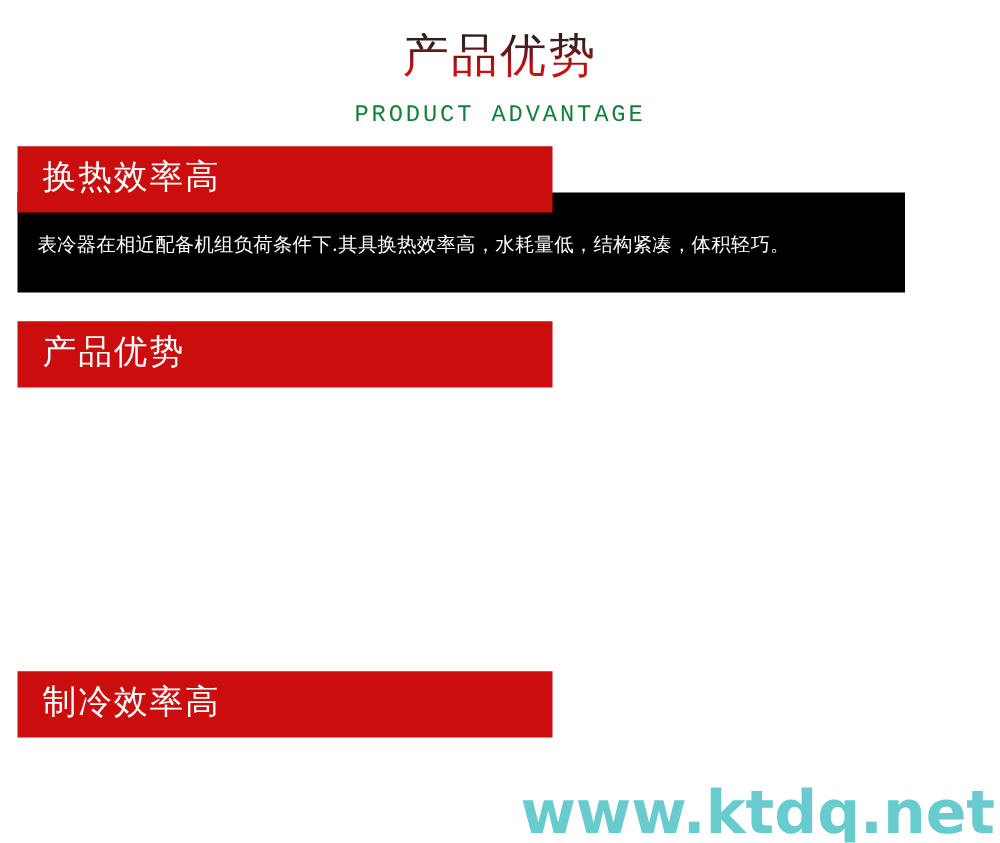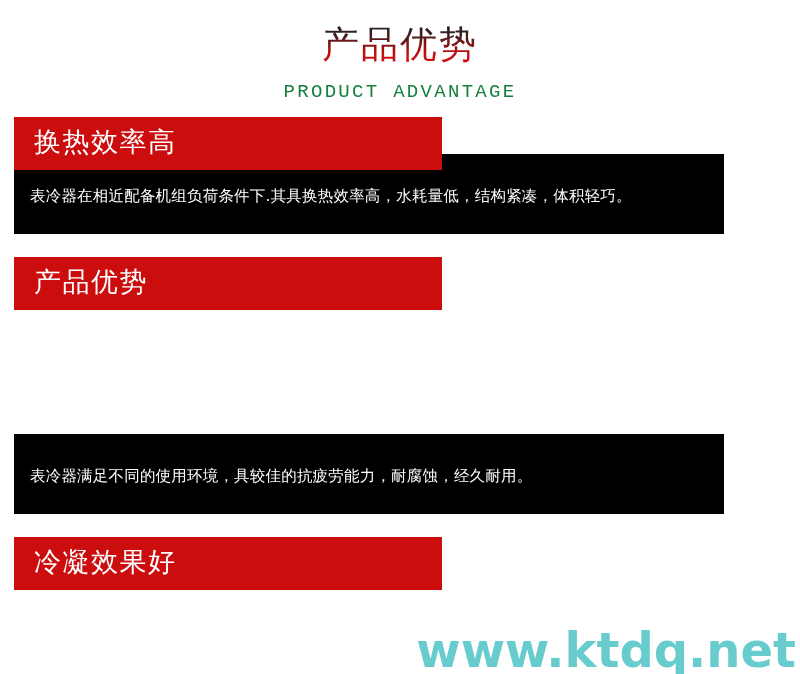--- a/index.html
+++ b/index.html
@@ -129,26 +129,23 @@
     </div>
   </div>
 
   <div class="section">
     <div class="section-bar">
       <div class="section-bar-title">产品优势</div>
     </div>
   </div>
 
   <div class="section">
-    <div class="section-body">
-      <div class="section-body-text">表冷器满足不同的使用环境，具较佳的抗疲劳能力，耐腐蚀，经久耐用。</div>
-    </div>
   </div>
 
   <div class="section">
     <div class="section-bar">
-      <div class="section-bar-title">冷凝效果好</div>
+      <div class="section-bar-title">制冷效率高</div>
     </div>
   </div>
 
 </div>
 
 <div class="watermark">www.ktdq.net</div>
 
 </body></html>

